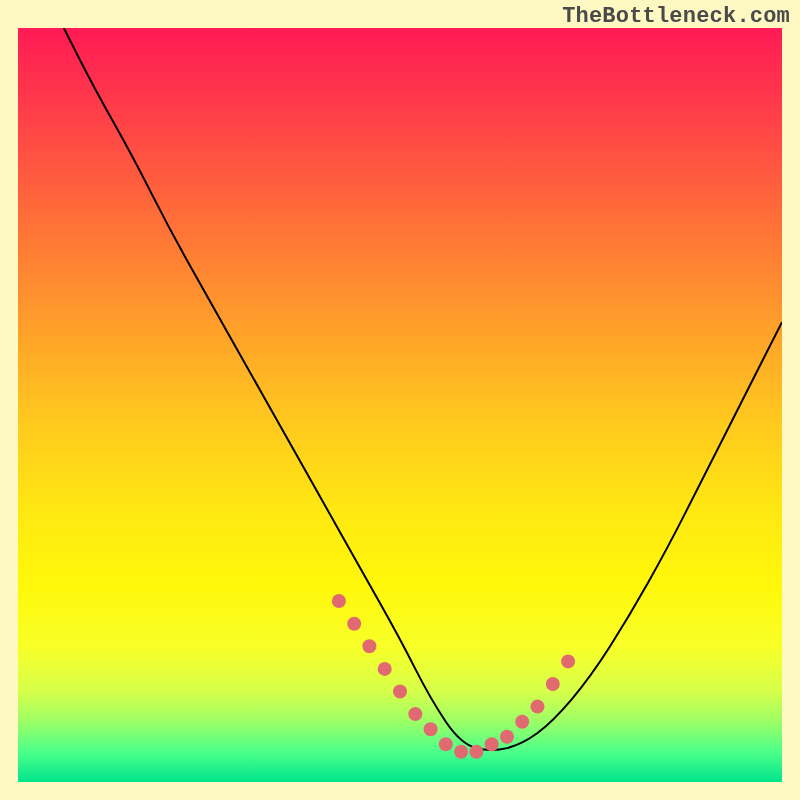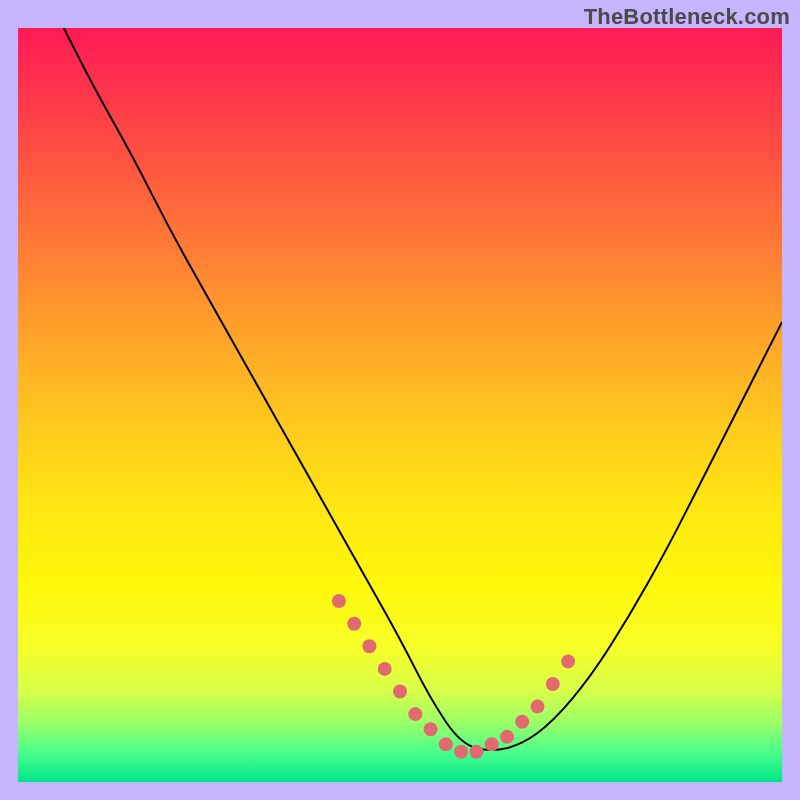--- a/index.html
+++ b/index.html
@@ -8,21 +8,22 @@
     width: 800px;
     height: 800px;
     background: #000;
     overflow: hidden;
     font-family: Arial, Helvetica, sans-serif;
   }
   .stage {
     position: relative;
     width: 800px;
     height: 800px;
-    background: #c4b5fd;
+    background: #fef9c3;
+    font-family: Liberation Mono, monospace;
   }
   .watermark {
     position: absolute;
     top: 4px;
     right: 10px;
     color: #4a4a4a;
     font-size: 22px;
     font-weight: 600;
     letter-spacing: 0.2px;
     z-index: 20;

